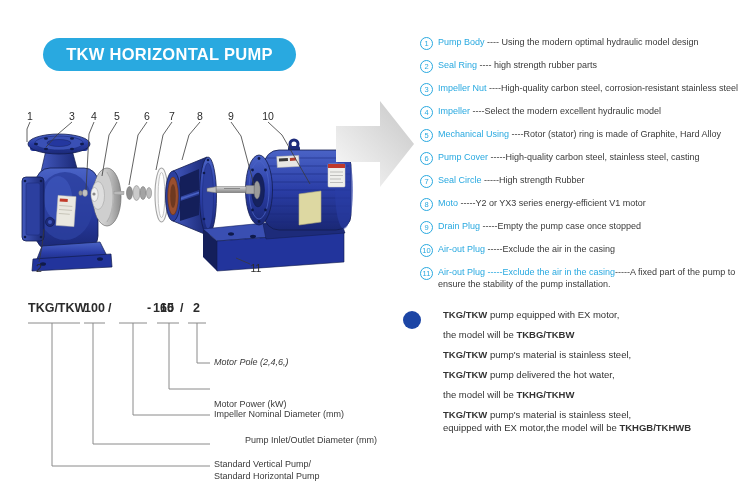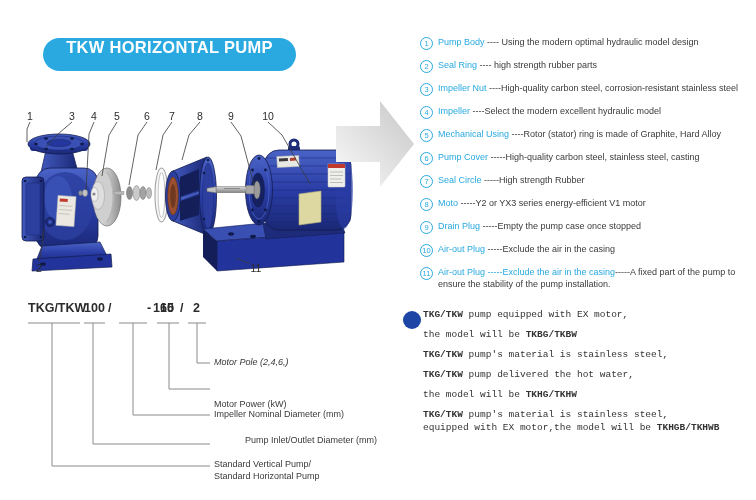--- a/index.html
+++ b/index.html
@@ -1,21 +1,21 @@
 <!DOCTYPE html>
 <html><head>
 <meta charset="utf-8">
 <style>
   html,body{margin:0;padding:0;background:#ffffff;}
   .page{position:relative;width:756px;height:500px;background:#ffffff;overflow:hidden;
         font-family:"Liberation Sans",sans-serif;}
 
   
   .banner{position:absolute;left:43px;top:38px;width:253px;height:33px;border-radius:17px;
-          background:#29a9e0;display:flex;justify-content:center;}
+          background:#29a9e0;display:flex;align-items:center;justify-content:center;}
   .banner span{color:#ffffff;font-size:16.5px;font-weight:700;letter-spacing:.3px;}
 
   
   .pump-svg{position:absolute;left:10px;top:98px;width:345px;height:195px;}
   .pump-svg text{font-family:"Liberation Sans",sans-serif;font-size:10.5px;fill:#2b2b2b;}
   .leader{fill:none;stroke:#3a3a3a;stroke-width:.8;}
 
   
   .arrow-svg{position:absolute;left:336px;top:96px;width:82px;height:100px;}
 
@@ -33,21 +33,21 @@
   .mcode{position:absolute;top:6px;font-size:12.5px;font-weight:700;color:#2b2b2b;}
   .mc0{left:28px;} .mc1{left:84px;} .mc2{left:108px;} .mc3{left:120px;margin-left:33px;}
   .mc4{left:147px;} .mc5{left:160px;} .mc6{left:180px;} .mc7{left:193px;}
   .model-lines{position:absolute;left:0;top:0;width:410px;height:205px;}
   .mlabel{position:absolute;left:214px;font-size:9px;color:#3a3a3a;white-space:nowrap;}
   .ml0{top:62px;font-style:italic;} .ml1{top:104px;} .ml2{top:114px;} .ml3{top:140px;padding-left:31px;} .ml4{top:164px;} .ml5{top:176px;text-align:right;}
 
   
   .variants{position:absolute;left:400px;top:302px;width:356px;}
   .bullet{position:absolute;left:3px;top:9px;width:18px;height:18px;border-radius:50%;background:#1c45a5;}
-  .vlines{margin-left:23px;padding-top:6px;font-family:Liberation Mono, monospace;}
+  .vlines{margin-left:43px;padding-top:6px;}
   .vline{font-size:9.5px;line-height:13px;color:#333333;margin-bottom:7px;white-space:nowrap;}
   .vline.tight{margin-bottom:0;}
   .b{font-weight:700;}
 </style>
 </head>
 <body>
 
 <div class="page">
 
   <div class="banner">

